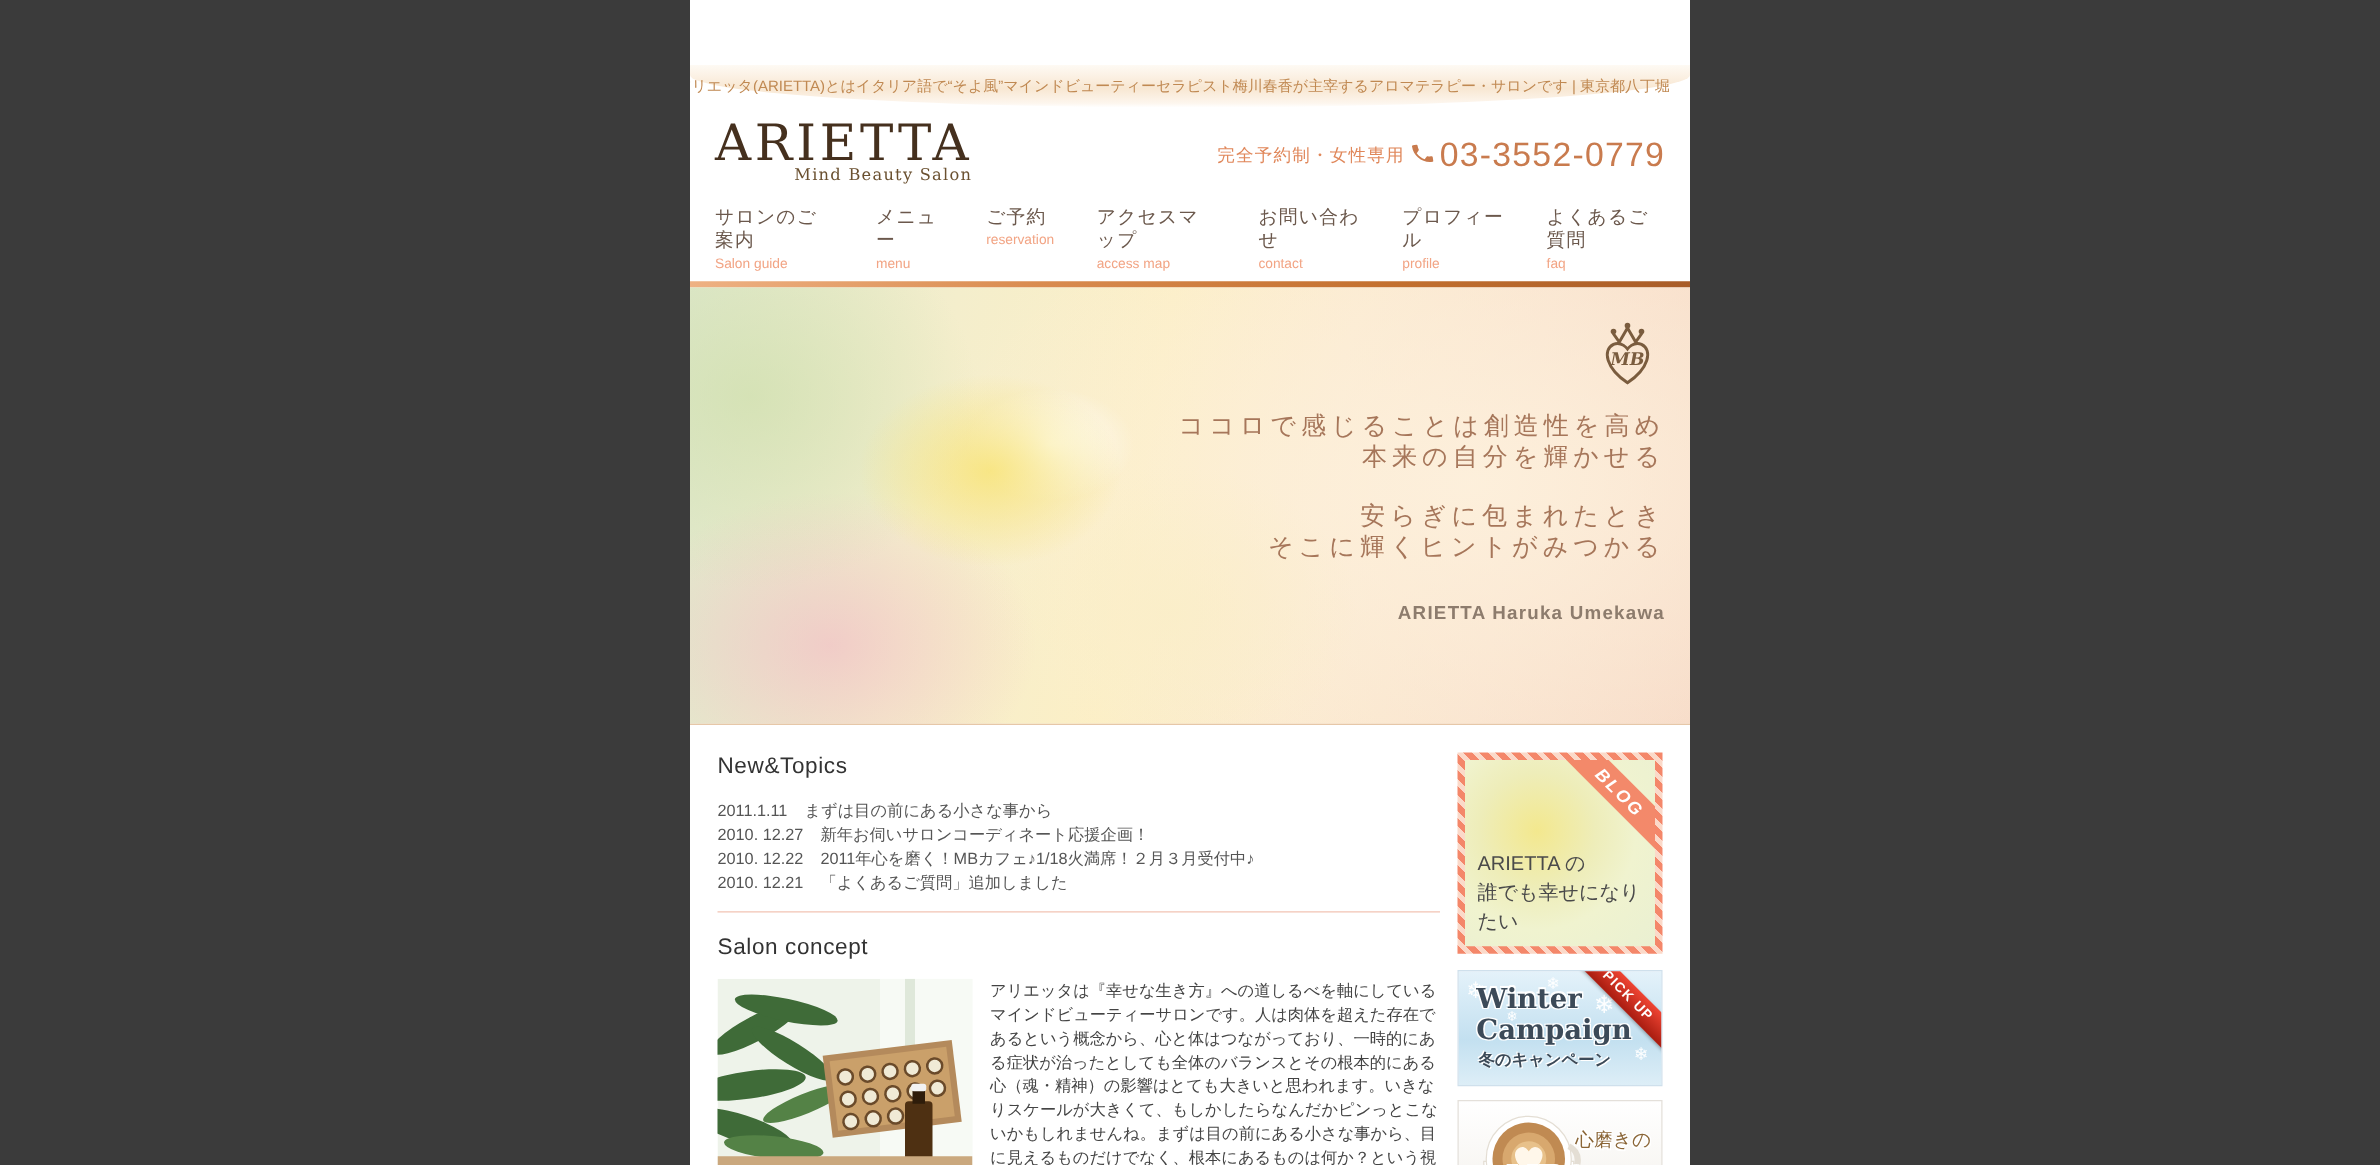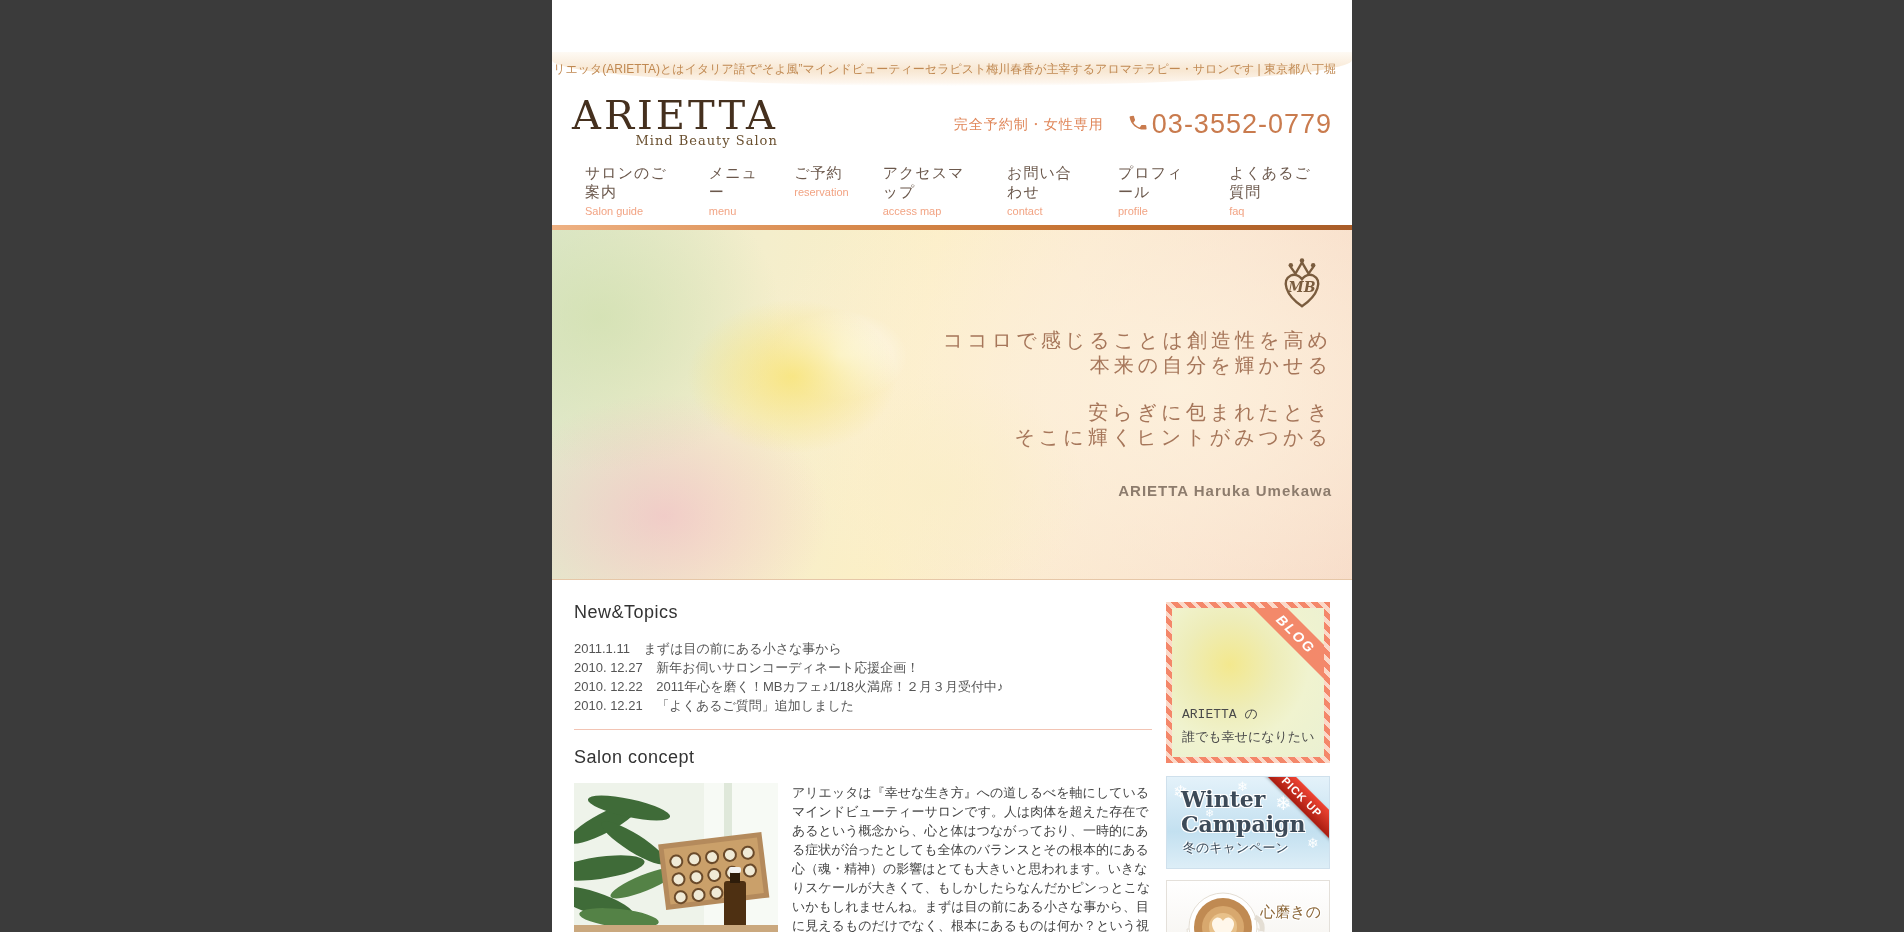--- a/index.html
+++ b/index.html
@@ -15,27 +15,27 @@
     display:flex; align-items:center; justify-content:flex-end;
     padding-right:16px;
   }
   .tagline { font-size:12px; color:#c08952; letter-spacing:0; white-space:nowrap; }
 
   
   .header-row { display:flex; justify-content:space-between; align-items:flex-end; padding:8px 20px 0 20px; height:62px; }
   .logo { cursor:pointer; }
   .logo-title { font-family:"DejaVu Serif", serif; font-size:40px; line-height:40px; color:#45301e; letter-spacing:3px; font-weight:normal; }
   .logo-sub { font-family:"DejaVu Serif", serif; font-size:13px; color:#6a5030; text-align:right; letter-spacing:1px; margin-top:-2px; }
-  .phone-block { display:flex; align-items:center; gap:24px; padding-bottom:8px; }
+  .phone-block { display:flex; align-items:center; gap:4px; padding-bottom:8px; }
   .reserve-note { font-size:14px; color:#e0875a; letter-spacing:1px; }
   .phone-num { font-size:27px; color:#c97b4e; letter-spacing:1px; display:flex; align-items:center; gap:4px; }
   .phone-icon svg { width:20px; height:20px; fill:#c97b4e; transform:rotate(-8deg); }
 
   
-  nav { margin-top:16px; padding:0 33px; display:flex; gap:34px; }
+  nav { margin-top:16px; padding:0 20px; display:flex; gap:34px; }
   .nav-item { cursor:pointer; }
   .nav-label { font-size:15px; color:#6b584c; letter-spacing:1px; }
   .nav-sub { font-size:11px; color:#f2a484; margin-top:3px; }
   .nav-bar { margin-top:8px; height:5px; background:linear-gradient(90deg,#eeb183 0%, #d98b4f 35%, #c3702f 70%, #a85c28 100%); }
 
   
   .hero { position:relative; height:350px; border-bottom:1px solid #e6c7a8; overflow:hidden;
     background:
       radial-gradient(ellipse 150px 110px at 30% 42%, rgba(248,228,120,.85), rgba(248,228,120,0) 70%),
       radial-gradient(ellipse 90px 60px at 36% 36%, rgba(255,255,255,.9), rgba(255,255,255,0) 75%),
@@ -71,28 +71,28 @@
   
   .side-banner { cursor:pointer; position:relative; }
   .blog-banner { height:161px; padding:6px;
     background:repeating-linear-gradient(45deg,#f4876a 0 5px,#fbd9c9 5px 9px); }
   .blog-inner { position:relative; width:100%; height:100%; overflow:hidden;
     background:
       radial-gradient(circle at 38% 38%, #f3e88e 0%, #eeedb9 35%, #f0f3cf 60%, #eaf0d2 100%); }
   .blog-ribbon { position:absolute; top:14px; right:-34px; width:124px; transform:rotate(45deg);
     background:rgba(243,128,98,.92); text-align:center; padding:4px 0;
     color:#fff; font-size:14px; font-weight:bold; font-style:italic; letter-spacing:2px; }
-  .blog-text { position:absolute; left:10px; bottom:8px; font-size:13px; color:#4a4a4a; line-height:23px;font-family:Liberation Mono, monospace; }
+  .blog-text { position:absolute; left:10px; bottom:8px; font-size:16px; color:#4a4a4a; line-height:23px; }
 
   .winter-banner { margin-top:13px; height:93px; overflow:hidden; position:relative; border:1px solid #cfe0ec;
     background:linear-gradient(180deg,#e4f2fa 0%, #c3e0f0 60%, #ddeef7 100%); }
   .winter-title { position:absolute; left:14px; top:10px; font-family:"DejaVu Serif", serif; font-weight:bold;
     font-size:22px; line-height:25px; color:#3c4a58;
     text-shadow:-1px -1px 0 #fff, 1px -1px 0 #fff, -1px 1px 0 #fff, 1px 1px 0 #fff; }
-  .winter-sub { position:absolute; left:16px; top:62px; font-size:13px; font-weight:normal; color:#3c4a58;
+  .winter-sub { position:absolute; left:16px; top:62px; font-size:13px; font-weight:bold; color:#3c4a58;
     text-shadow:-1px -1px 0 #fff, 1px 1px 0 #fff; }
   .snow { position:absolute; color:rgba(255,255,255,.95); }
   .pickup-ribbon { position:absolute; top:10px; right:-32px; width:118px; transform:rotate(45deg);
     background:linear-gradient(180deg,#ef4433,#a81c10); text-align:center; padding:4px 0;
     color:#fff; font-size:11px; font-weight:bold; letter-spacing:1px; box-shadow:0 1px 3px rgba(0,0,0,.3); }
 
   .cafe-banner { margin-top:11px; height:105px; position:relative; overflow:hidden;
     background:linear-gradient(180deg,#ffffff 0%, #f4f1ec 85%, #e7e2da 100%); border:1px solid #e4e0da; }
   .cafe-text { position:absolute; right:8px; top:22px; text-align:right; font-family:"DejaVu Serif", serif;
     color:#8a6536; text-shadow:-1px -1px 0 #fff, 1px -1px 0 #fff, -1px 1px 0 #fff, 1px 1px 0 #fff; }

